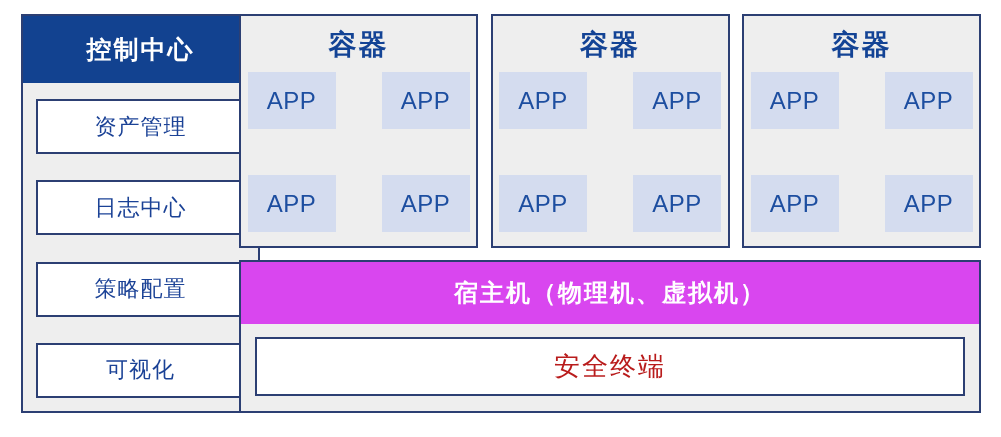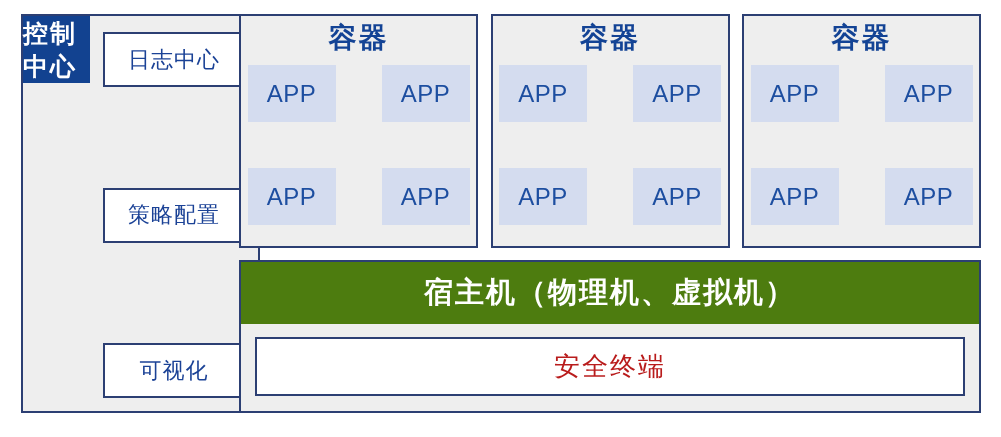--- a/index.html
+++ b/index.html
@@ -26,21 +26,21 @@
   .sidebar {
     position: absolute;
     left: 21px;
     top: 14px;
     width: 239px;
     height: 399px;
     box-sizing: border-box;
     border: 2px solid #2c3f73;
     background: #eeeeee;
     display: flex;
-    flex-direction: row;
+    flex-direction: column;
   }
   .sidebar-header {
     height: 67px;
     flex: 0 0 67px;
     background: #124290;
     color: #ffffff;
     font-size: 25px;
     font-weight: bold;
     letter-spacing: 2px;
     display: flex;
@@ -82,21 +82,21 @@
     width: 239px;
     height: 234px;
     box-sizing: border-box;
     border: 2px solid #2c3f73;
     background: #eeeeee;
     display: flex;
     flex-direction: column;
     align-items: center;
   }
   .container-title {
-    margin-top: 8px;
+    margin-top: 15px;
     margin-bottom: 13px;
     color: #134395;
     font-size: 28px;
     font-weight: bold;
     letter-spacing: 2px;
     line-height: 1;
   }
   .app-grid {
     display: grid;
     grid-template-columns: 88px 88px;
@@ -124,23 +124,23 @@
     height: 153px;
     box-sizing: border-box;
     border: 2px solid #2c3f73;
     background: #eeeeee;
     display: flex;
     flex-direction: column;
   }
   .host-header {
     height: 62px;
     flex: 0 0 62px;
-    background: #4d7c0f;
+    background: #d946ef;
     color: #ffffff;
-    font-size: 29px;
+    font-size: 24px;
     font-weight: bold;
     letter-spacing: 2px;
     display: flex;
     align-items: center;
     justify-content: center;
   }
   .host-body {
     flex: 1 1 auto;
     padding: 13px 14px 15px 14px;
     box-sizing: border-box;
@@ -160,20 +160,23 @@
   }
 </style>
 </head>
 <body>
 
 <div id="diagram">
 
   <div class="sidebar">
     <div class="sidebar-header">控制中心</div>
     <div class="sidebar-body">
+      <div class="sidebar-item">
+        <span>资产管理</span>
+      </div>
       <div class="sidebar-item">
         <span>日志中心</span>
       </div>
       <div class="sidebar-item">
         <span>策略配置</span>
       </div>
       <div class="sidebar-item">
         <span>可视化</span>
       </div>
     </div>

